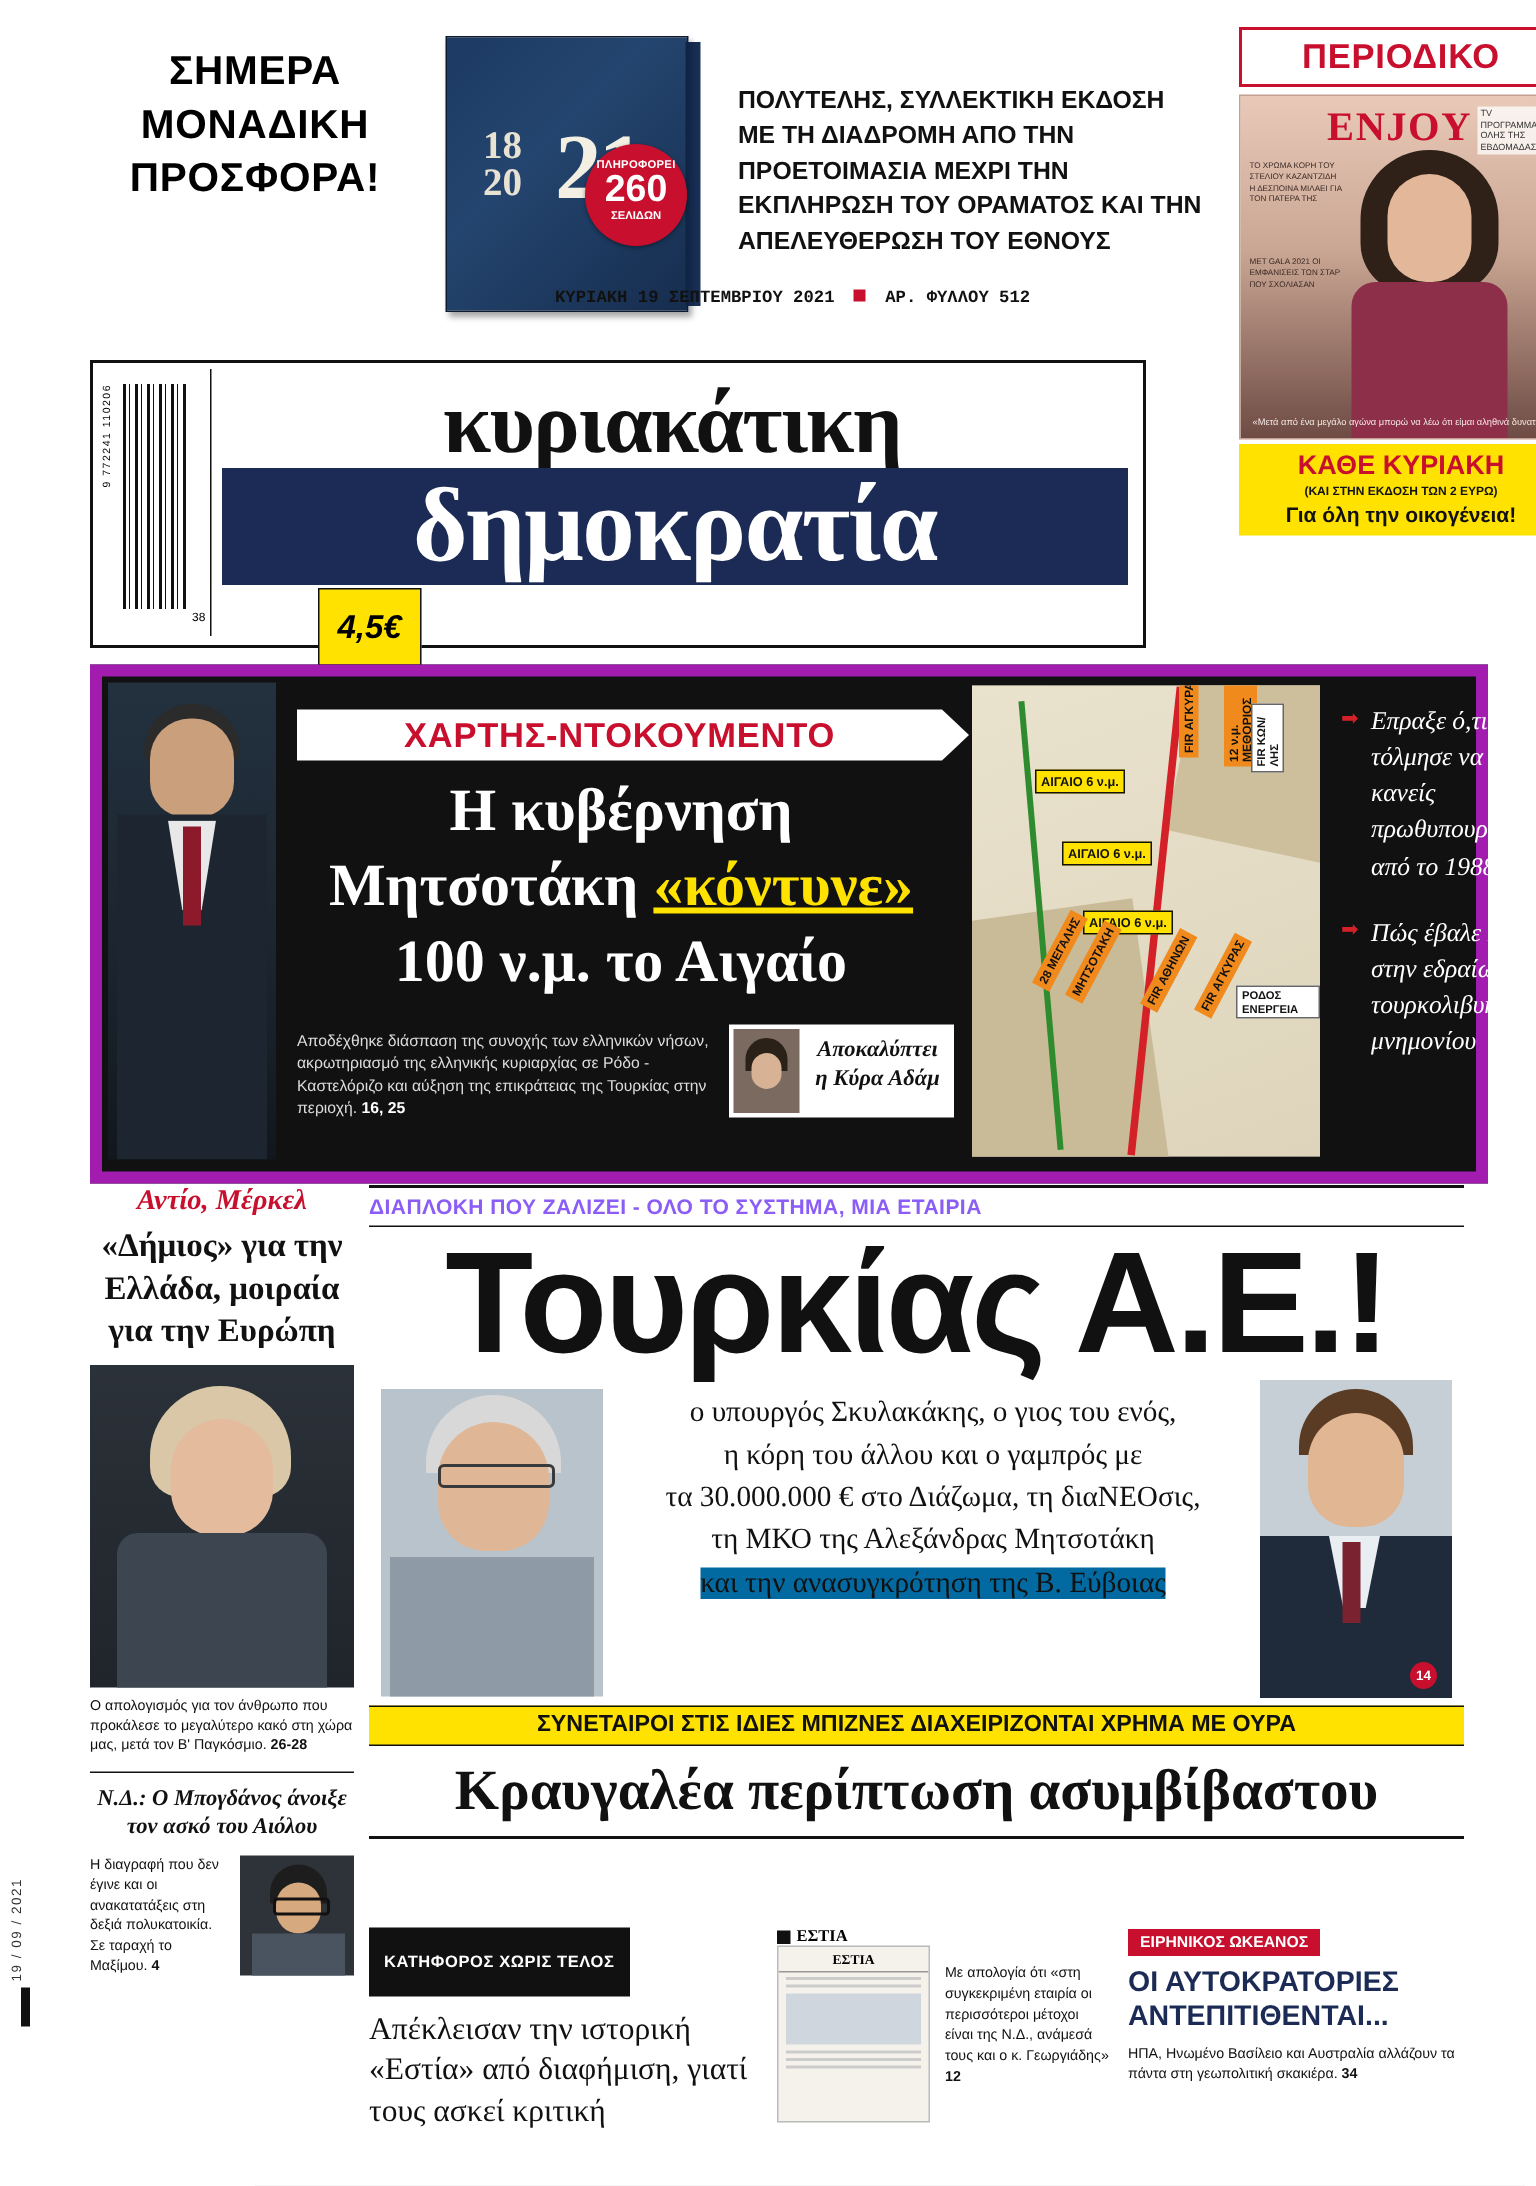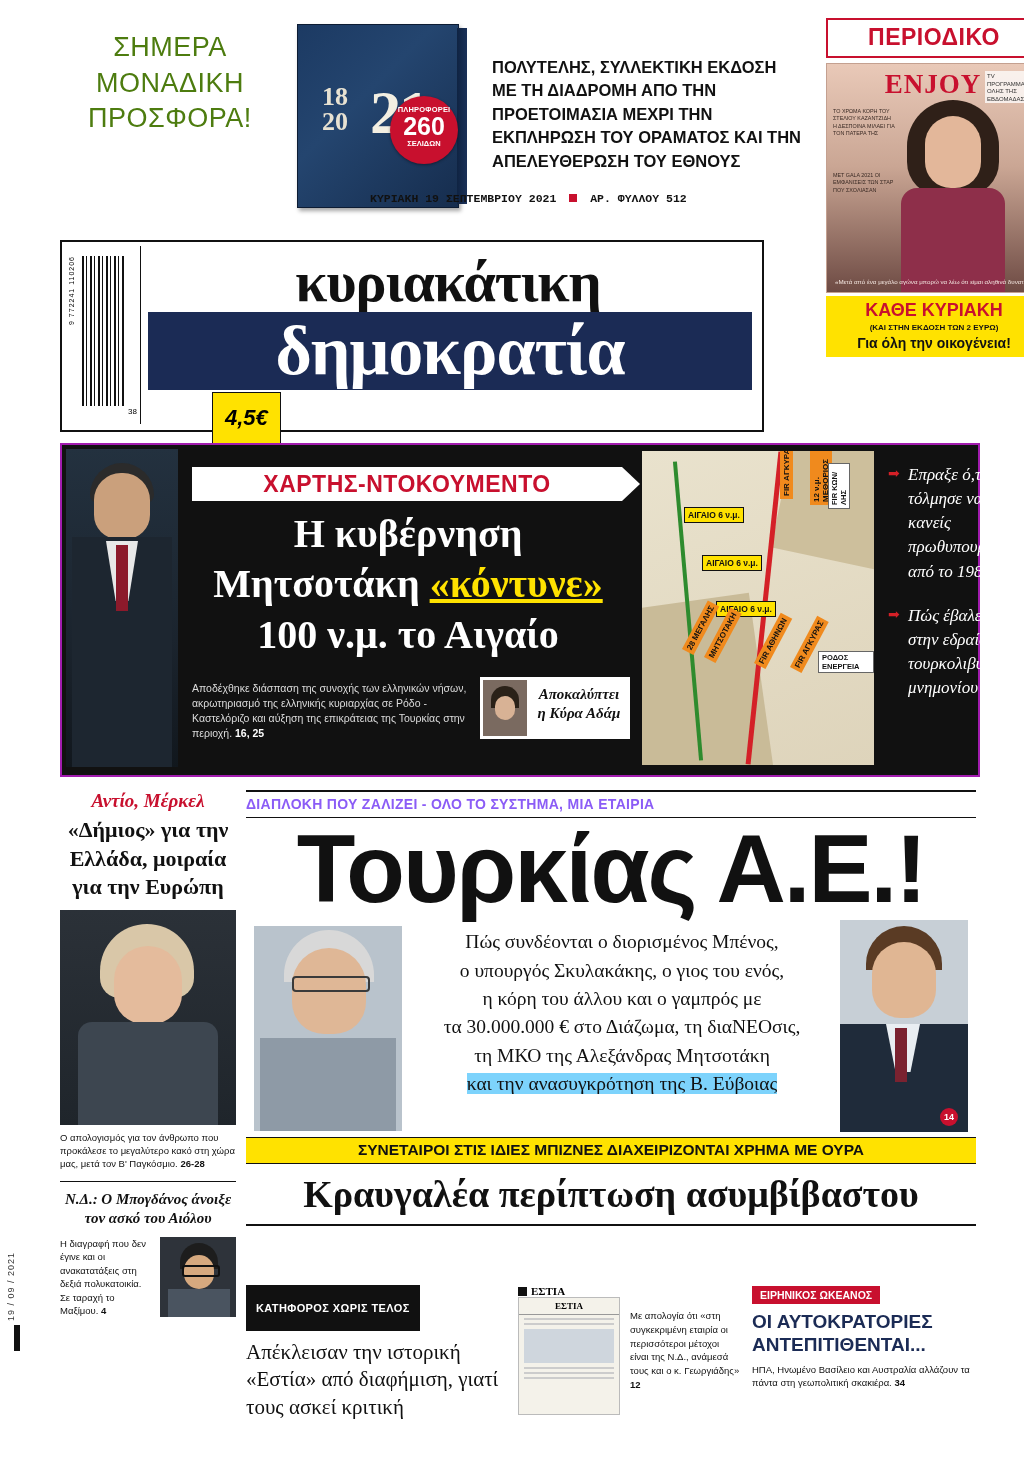--- a/index.html
+++ b/index.html
@@ -2,21 +2,21 @@
 <html lang="el"><head>
 <meta charset="utf-8">
 <style>
   html,body{margin:0;padding:0;background:#f2f2f2;}
   body{font-family:"Liberation Sans",sans-serif;}
   .page{position:relative;width:1024px;height:1457px;background:#ffffff;margin:0 auto;overflow:hidden;}
 
   
   .topband{position:absolute;left:60px;top:18px;width:916px;height:215px;}
   .promo-left{position:absolute;left:0;top:12px;width:220px;text-align:center;}
-  .promo-left .ln{display:block;font-weight:normal;font-size:27px;color:#4d7c0f;letter-spacing:.5px;line-height:1.32;}
+  .promo-left .ln{display:block;font-weight:bold;font-size:27px;color:#000000;letter-spacing:.5px;line-height:1.32;}
   .book{position:absolute;left:225px;top:0px;width:190px;height:195px;}
   .book-inner{position:absolute;left:12px;top:6px;width:160px;height:182px;background:linear-gradient(135deg,#1c3a63 0%,#24456f 40%,#162d4e 100%);border:1px solid #0d1c33;box-shadow:2px 3px 4px rgba(0,0,0,.35);}
   .book-spine{position:absolute;left:172px;top:10px;width:10px;height:176px;background:linear-gradient(90deg,#0f2342,#1a3158);}
   .book-num{position:absolute;left:24px;top:60px;color:#e8e2d2;font-family:"Liberation Serif",serif;font-weight:bold;}
   .book-num .small{font-size:26px;display:block;line-height:.95;}
   .book-num .big{position:absolute;left:48px;top:-8px;font-size:62px;letter-spacing:-2px;color:#f3efe2;}
   .seal{position:absolute;left:105px;top:78px;width:68px;height:68px;border-radius:50%;background:#c8102e;color:#fff;text-align:center;box-shadow:0 1px 3px rgba(0,0,0,.4);}
   .seal .t{font-size:7.5px;font-weight:bold;margin-top:9px;letter-spacing:.2px;}
   .seal .n{font-size:25px;font-weight:bold;line-height:1;}
   .seal .b{font-size:7.5px;font-weight:bold;}
@@ -44,21 +44,21 @@
   .bc-num{position:absolute;left:2px;top:10px;font-size:7px;writing-mode:vertical-rl;transform:rotate(180deg);letter-spacing:1px;}
   .bc-lines{position:absolute;left:16px;top:10px;width:44px;height:150px;background:repeating-linear-gradient(90deg,#111 0 2px,#fff 2px 4px,#111 4px 5px,#fff 5px 8px);}
   .bc-38{position:absolute;left:62px;bottom:8px;font-size:8px;}
   .mh-k{position:absolute;left:86px;top:6px;width:600px;text-align:center;font-family:"Liberation Serif",serif;font-weight:bold;font-size:58px;color:#111;letter-spacing:-1px;}
   .mh-d{position:absolute;left:86px;top:70px;width:604px;height:78px;background:#1b2b55;color:#fff;font-family:"Liberation Serif",serif;font-weight:bold;font-size:70px;text-align:center;line-height:78px;letter-spacing:-1px;}
   .price{position:absolute;left:150px;top:150px;background:#ffe200;border:1px solid #111;font-weight:bold;font-size:22px;padding:12px 12px;font-style:italic;}
   .dateline{position:absolute;left:370px;top:192px;font-size:11.5px;font-weight:bold;color:#111;font-family:Liberation Mono, monospace;}
   .dateline .sq{display:inline-block;width:8px;height:8px;background:#c8102e;margin:0 6px;}
 
   
-  .lead{position:absolute;left:60px;top:443px;width:916px;height:330px;background:#111;border:2px solid #a21caf;}
+  .lead{position:absolute;left:60px;top:443px;width:916px;height:330px;background:#111;border:8px solid #a21caf;}
   .lead-photo{position:absolute;left:4px;top:4px;width:112px;height:318px;background:linear-gradient(180deg,#23313f 0%,#1b242e 60%,#11171d 100%);overflow:hidden;}
   .lp-head{position:absolute;left:28px;top:24px;width:56px;height:66px;background:#caa07c;border-radius:27px 27px 24px 24px;}
   .lp-hair{position:absolute;left:24px;top:14px;width:64px;height:40px;background:#2b2b2b;border-radius:32px 32px 8px 8px;}
   .lp-suit{position:absolute;left:6px;top:88px;width:100px;height:230px;background:#1d2630;}
   .lp-shirt{position:absolute;left:40px;top:92px;width:32px;height:60px;background:#e8e8e8;clip-path:polygon(0 0,100% 0,70% 100%,30% 100%);}
   .lp-tie{position:absolute;left:50px;top:96px;width:12px;height:66px;background:#8c1a2b;}
   .kicker{position:absolute;left:130px;top:22px;width:430px;height:34px;background:#fff;}
   .kicker span{display:block;color:#c8102e;font-weight:bold;font-size:23px;text-align:center;line-height:34px;letter-spacing:.5px;}
   .kicker:after{content:"";position:absolute;right:-18px;top:0;border-top:17px solid transparent;border-bottom:17px solid transparent;border-left:18px solid #fff;}
   .lead-head{position:absolute;left:126px;top:64px;width:440px;color:#fff;font-family:"Liberation Serif",serif;font-weight:bold;font-size:40px;line-height:1.26;text-align:center;}
@@ -113,21 +113,21 @@
   .pl-glass{position:absolute;left:38px;top:50px;width:74px;height:12px;border:2px solid #3a3a3a;border-radius:4px;}
   .pl-body{position:absolute;left:6px;top:112px;width:136px;height:94px;background:#8e9aa6;}
   .pers-r{position:absolute;right:8px;top:0;width:128px;height:212px;background:#c7cfd6;overflow:hidden;}
   .pr-hair{position:absolute;left:26px;top:6px;width:76px;height:44px;background:#5a3b24;border-radius:38px 38px 0 0;}
   .pr-face{position:absolute;left:32px;top:22px;width:64px;height:76px;background:#e0b693;border-radius:32px 32px 28px 28px;}
   .pr-body{position:absolute;left:0px;top:104px;width:128px;height:108px;background:#1f2b3a;}
   .pr-shirt{position:absolute;left:46px;top:104px;width:34px;height:48px;background:#e9eef2;clip-path:polygon(0 0,100% 0,72% 100%,28% 100%);}
   .pr-tie{position:absolute;left:55px;top:108px;width:12px;height:54px;background:#7a2230;}
   .badge14{position:absolute;right:10px;bottom:6px;width:18px;height:18px;border-radius:50%;background:#c8102e;color:#fff;font-size:9px;font-weight:bold;text-align:center;line-height:18px;}
   .mid-text{position:absolute;left:172px;right:150px;top:8px;text-align:center;font-family:"Liberation Serif",serif;font-size:19.5px;line-height:1.46;color:#111;}
-  .mid-text .hi{background:#7dd3fc;}
+  .mid-text .hi{background:#0369a1;}
   .partners{background:#ffe200;border-top:1px solid #111;border-bottom:1px solid #111;text-align:center;font-weight:bold;font-size:15.5px;padding:3px 0 4px;color:#111;margin-top:2px;}
   .kravgalea{text-align:center;font-family:"Liberation Serif",serif;font-weight:bold;font-size:38px;color:#111;margin-top:8px;border-bottom:2px solid #111;padding-bottom:8px;}
 
   
   .bottom{position:absolute;left:246px;top:1285px;width:730px;height:140px;display:flex;gap:12px;}
   .bcol1{width:260px;position:relative;}
   .tagdark{display:inline-block;background:#111;color:#fff;font-weight:bold;font-size:11px;padding:17px 10px;letter-spacing:.4px;}
   .bcol1 .hl{font-family:"Liberation Serif",serif;font-size:21px;line-height:1.3;color:#111;margin-top:8px;}
   .bcol2{width:100px;}
   .estia{width:100px;height:116px;background:#f4f2ea;border:1px solid #bbb;position:relative;overflow:hidden;}
@@ -308,21 +308,20 @@
 
     <div class="midrow">
       <div class="pers-l">
         <div class="pl-hair"></div>
         <div class="pl-face"></div>
         <div class="pl-glass"></div>
         <div class="pl-body"></div>
       </div>
 
       <div class="mid-text">
-        <div>Πώς συνδέονται ο διορισμένος Μπένος,</div>
         <div>ο υπουργός Σκυλακάκης, ο γιος του ενός,</div>
         <div>η κόρη του άλλου και ο γαμπρός με</div>
         <div>τα 30.000.000 € στο Διάζωμα, τη διαΝΕΟσις,</div>
         <div>τη ΜΚΟ της Αλεξάνδρας Μητσοτάκη</div>
         <div><span class="hi">και την ανασυγκρότηση της Β. Εύβοιας</span></div>
       </div>
 
       <div class="pers-r">
         <div class="pr-hair"></div>
         <div class="pr-face"></div>

